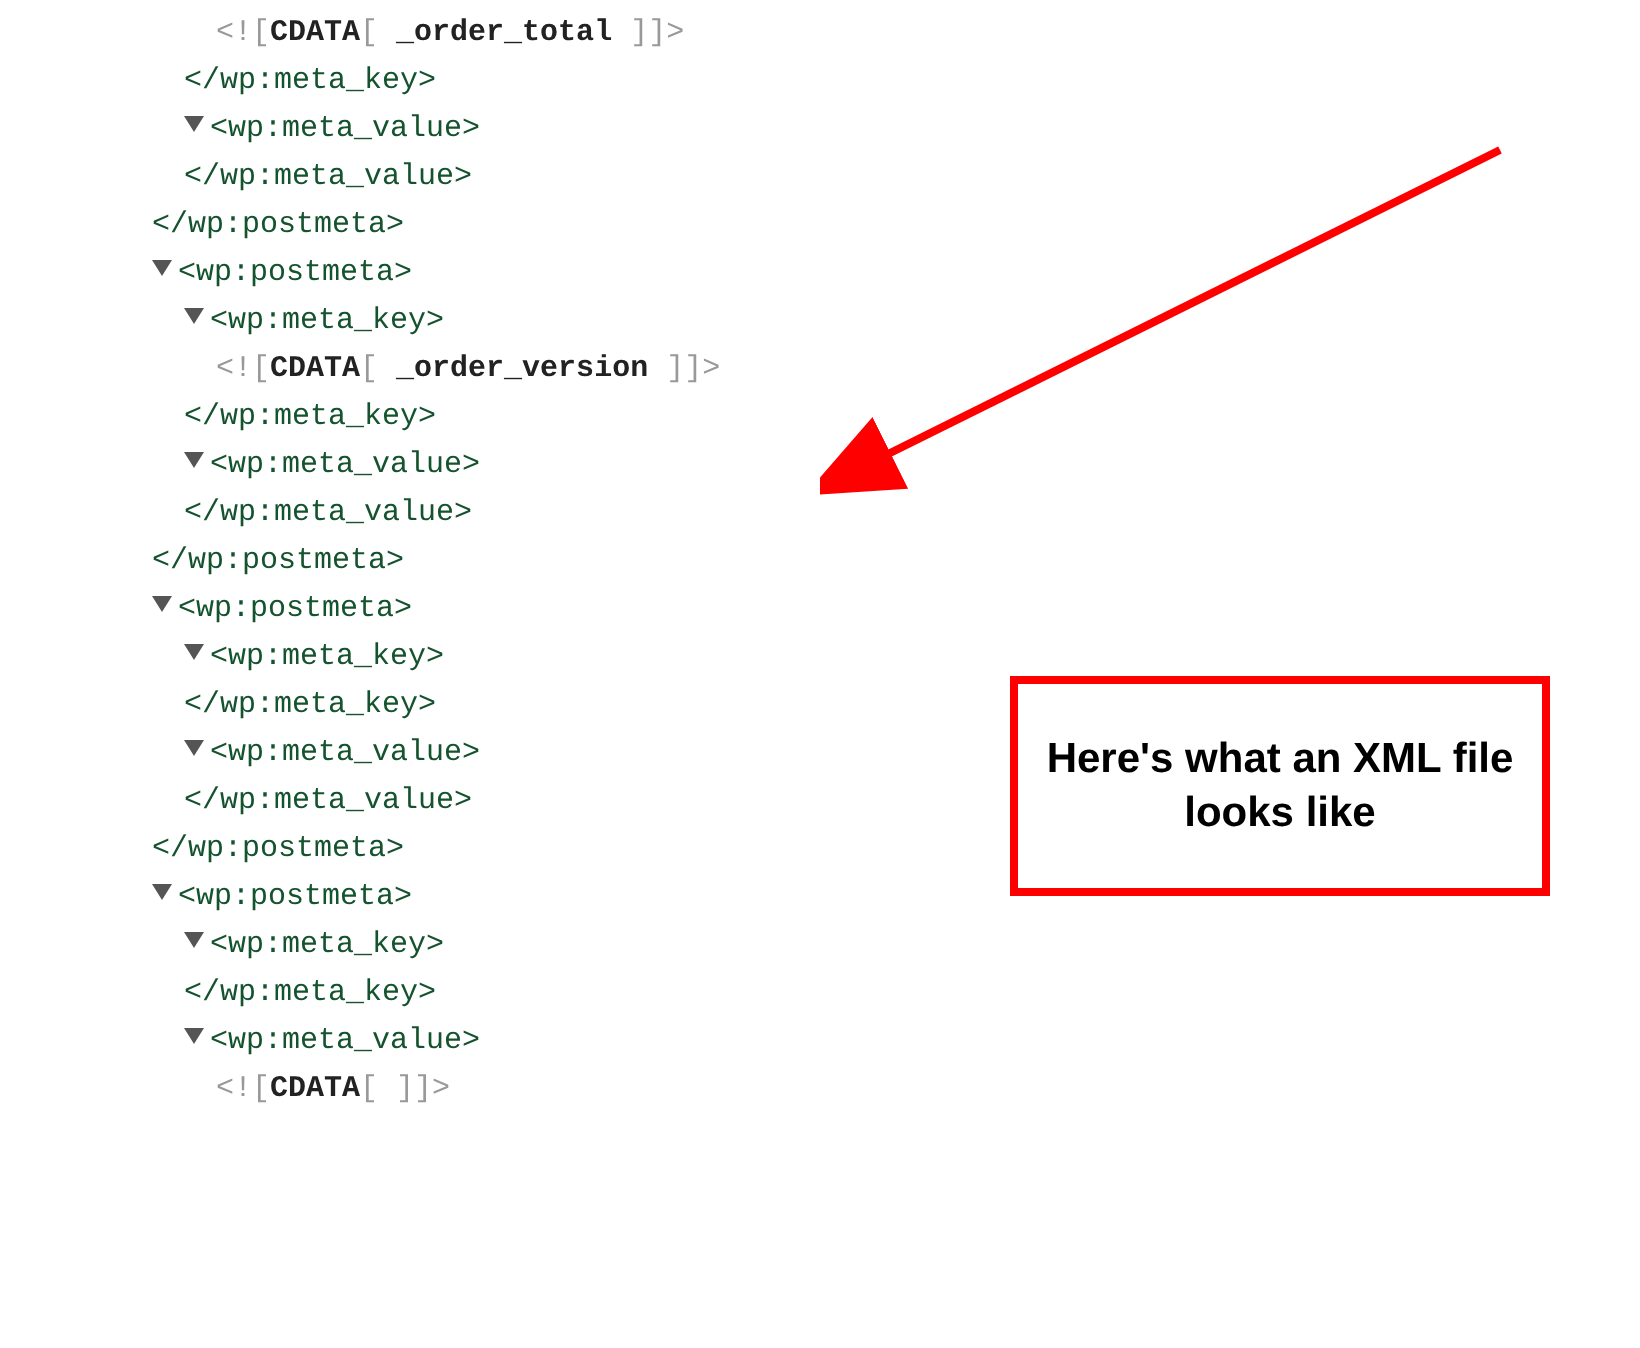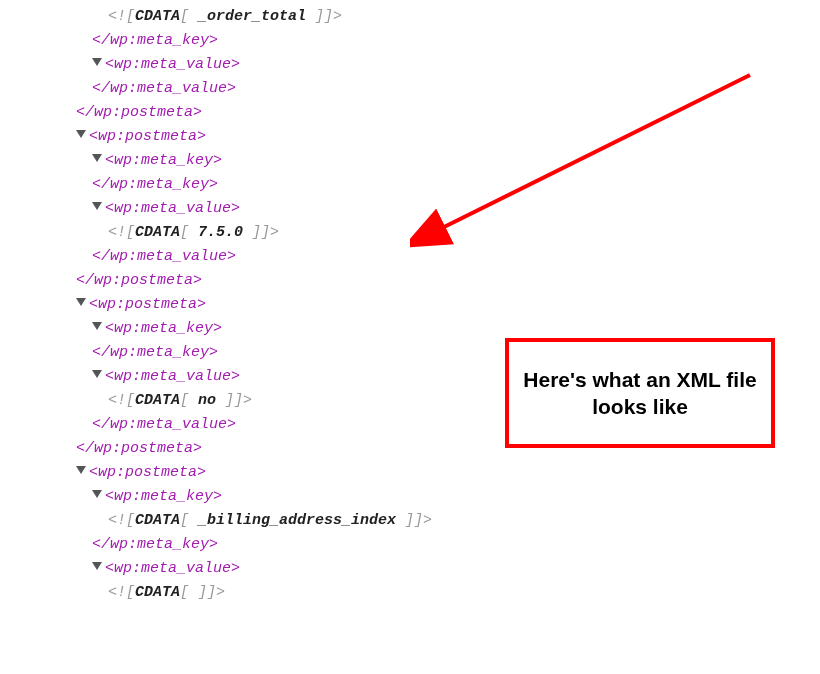--- a/index.html
+++ b/index.html
@@ -17,27 +17,26 @@
       overflow: hidden;
       padding-left: 60px;
       padding-top: 5px;
       line-height: 1.6;
     }
     .xml-content {
       white-space: nowrap;
     }
     .line {
       display: block;
-      font-style: italic;
     }
     .indent-3 { padding-left: 48px; }
     .indent-2 { padding-left: 32px; }
     .indent-1 { padding-left: 16px; }
     .tag {
-      color: #a21caf;
+      color: #14532d;
     }
     .cdata-bracket {
       color: #999;
     }
     .cdata-text {
       color: #222;
       font-weight: bold;
     }
     .triangle {
       display: inline-block;
@@ -79,35 +78,33 @@
 <body>
 
 <div class="xml-content" id="xml-container">
     <div class="line indent-3"><span class="cdata-bracket">&lt;![</span><span class="cdata-text">CDATA</span><span class="cdata-bracket">[ </span><span class="cdata-text">_order_total</span><span class="cdata-bracket"> ]]&gt;</span></div>
     <div class="line indent-2"><span class="tag">&lt;/wp:meta_key&gt;</span></div>
     <div class="line indent-2"><span class="triangle"></span><span class="tag">&lt;wp:meta_value&gt;</span></div>
     <div class="line indent-2"><span class="tag">&lt;/wp:meta_value&gt;</span></div>
     <div class="line indent-1"><span class="tag">&lt;/wp:postmeta&gt;</span></div>
     <div class="line indent-1"><span class="triangle"></span><span class="tag">&lt;wp:postmeta&gt;</span></div>
     <div class="line indent-2"><span class="triangle"></span><span class="tag">&lt;wp:meta_key&gt;</span></div>
+    <div class="line indent-3"><span class="cdata-bracket">&lt;![</span><span class="cdata-text">CDATA</span><span class="cdata-bracket">[ </span><span class="cdata-text">_order_version</span><span class="cdata-bracket"> ]]&gt;</span></div>
     <div class="line indent-2"><span class="tag">&lt;/wp:meta_key&gt;</span></div>
     <div class="line indent-2"><span class="triangle"></span><span class="tag">&lt;wp:meta_value&gt;</span></div>
-    <div class="line indent-3"><span class="cdata-bracket">&lt;![</span><span class="cdata-text">CDATA</span><span class="cdata-bracket">[ </span><span class="cdata-text">7.5.0</span><span class="cdata-bracket"> ]]&gt;</span></div>
     <div class="line indent-2"><span class="tag">&lt;/wp:meta_value&gt;</span></div>
     <div class="line indent-1"><span class="tag">&lt;/wp:postmeta&gt;</span></div>
     <div class="line indent-1"><span class="triangle"></span><span class="tag">&lt;wp:postmeta&gt;</span></div>
     <div class="line indent-2"><span class="triangle"></span><span class="tag">&lt;wp:meta_key&gt;</span></div>
     <div class="line indent-2"><span class="tag">&lt;/wp:meta_key&gt;</span></div>
     <div class="line indent-2"><span class="triangle"></span><span class="tag">&lt;wp:meta_value&gt;</span></div>
-    <div class="line indent-3"><span class="cdata-bracket">&lt;![</span><span class="cdata-text">CDATA</span><span class="cdata-bracket">[ </span><span class="cdata-text">no</span><span class="cdata-bracket"> ]]&gt;</span></div>
     <div class="line indent-2"><span class="tag">&lt;/wp:meta_value&gt;</span></div>
     <div class="line indent-1"><span class="tag">&lt;/wp:postmeta&gt;</span></div>
     <div class="line indent-1"><span class="triangle"></span><span class="tag">&lt;wp:postmeta&gt;</span></div>
     <div class="line indent-2"><span class="triangle"></span><span class="tag">&lt;wp:meta_key&gt;</span></div>
-    <div class="line indent-3"><span class="cdata-bracket">&lt;![</span><span class="cdata-text">CDATA</span><span class="cdata-bracket">[ </span><span class="cdata-text">_billing_address_index</span><span class="cdata-bracket"> ]]&gt;</span></div>
     <div class="line indent-2"><span class="tag">&lt;/wp:meta_key&gt;</span></div>
     <div class="line indent-2"><span class="triangle"></span><span class="tag">&lt;wp:meta_value&gt;</span></div>
     <div class="line indent-3"><span class="cdata-bracket">&lt;![</span><span class="cdata-text">CDATA</span><span class="cdata-bracket">[ </span><span class="cdata-text"></span><span class="cdata-bracket"> ]]&gt;</span></div>
   </div>
 
 <svg class="arrow-svg" width="370" height="200">
   <defs>
     <marker id="arrowhead" markerWidth="12" markerHeight="10" refX="2" refY="5" orient="auto">
       <polygon points="0 0, 12 5, 0 10" fill="#ff0000"></polygon>
     </marker>

